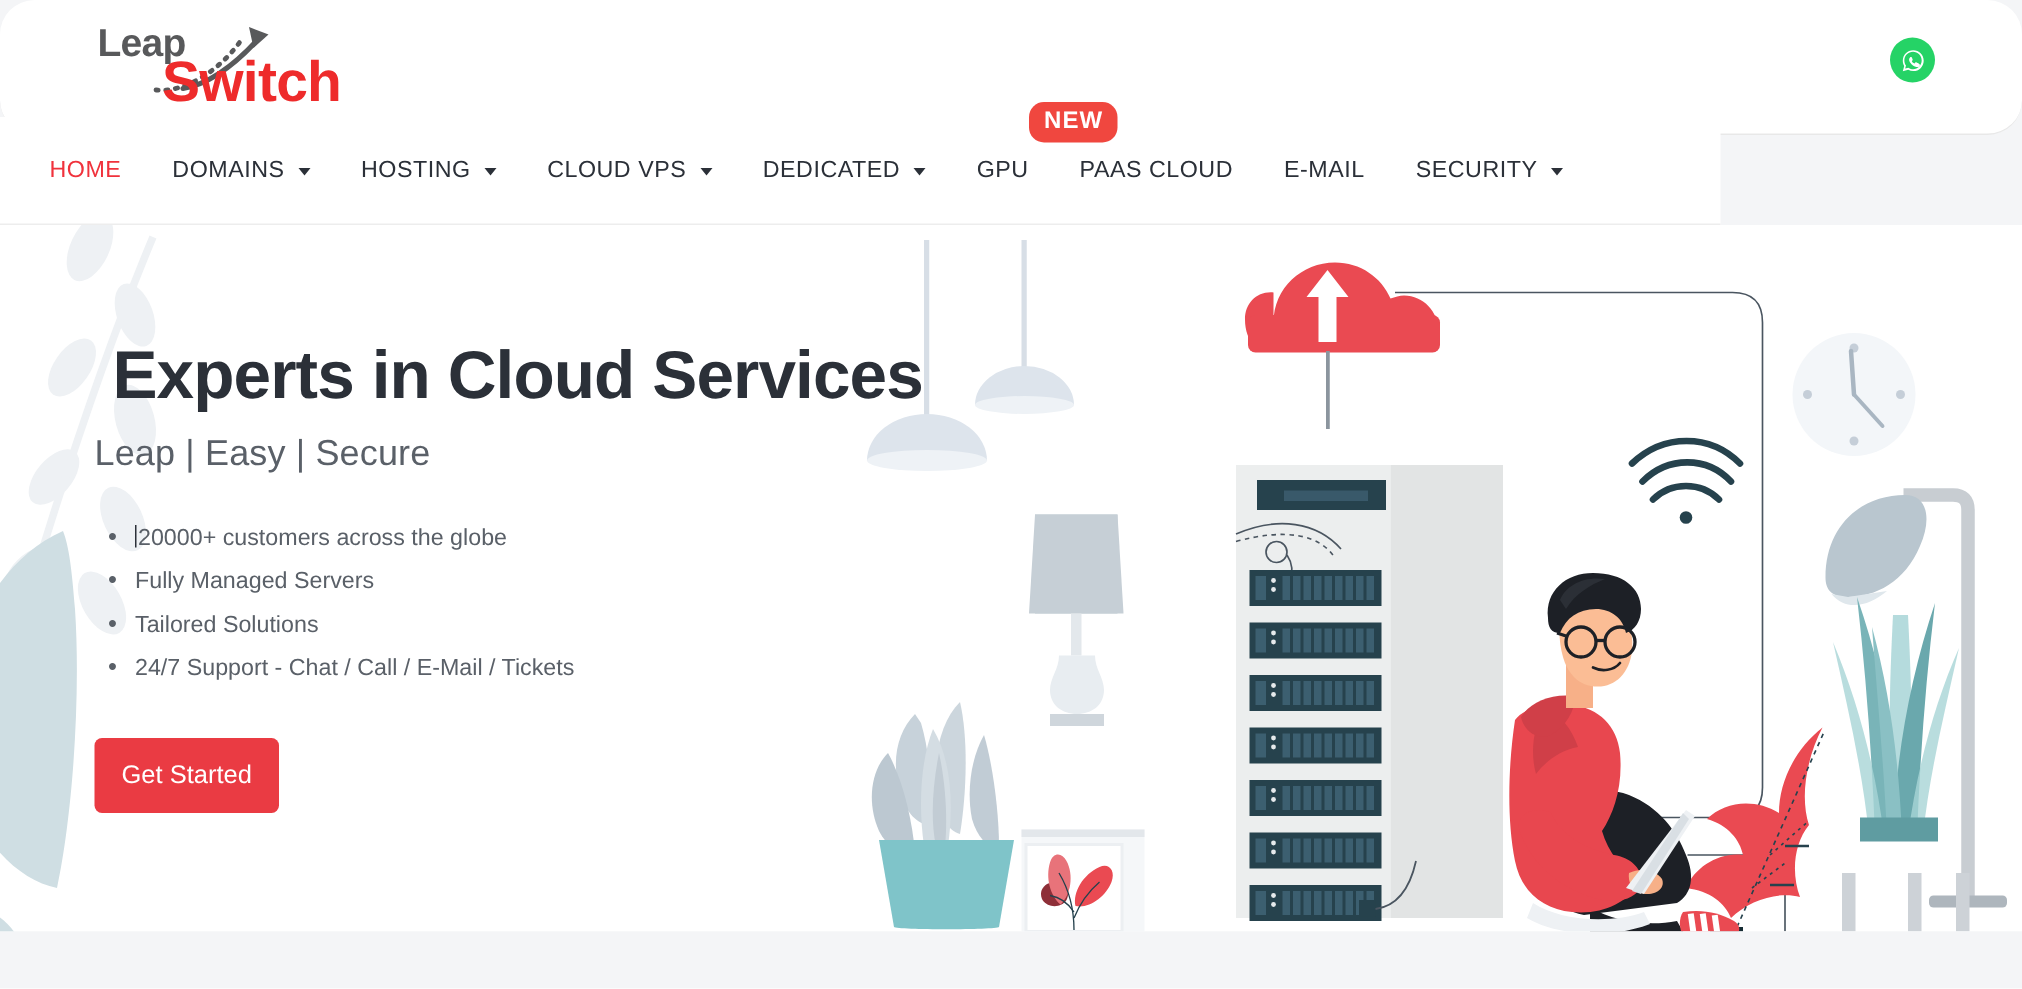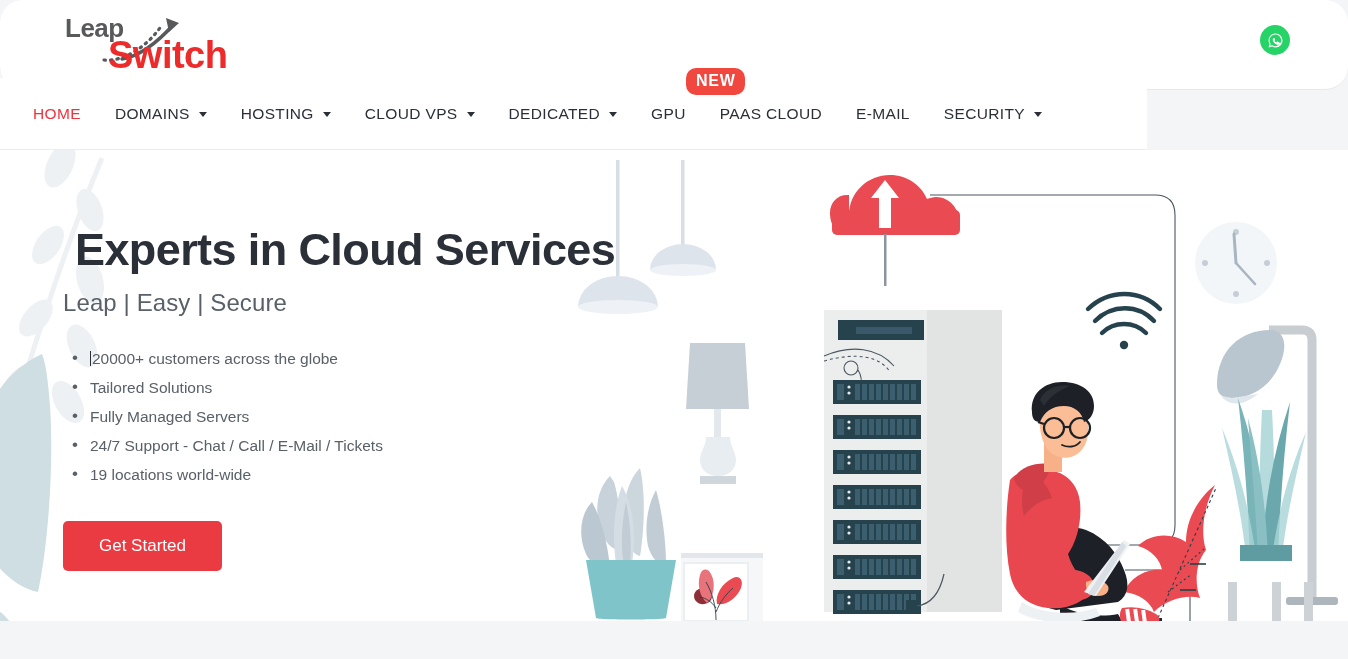--- a/index.html
+++ b/index.html
@@ -92,21 +92,21 @@
     content: "•"; position: absolute; left: 9px; top: -1px;
     font-size: 17px; color: #5a6068;
   }
   .caret-artifact {
     display: inline-block; width: 1px; height: 15px; background: #2b3038;
     vertical-align: -2px; margin-right: 1px;
   }
   .cta {
     margin-top: 32px; background: #ea3b43; color: #fff; border: none;
     font-size: 17px; font-family: "Liberation Sans", sans-serif;
-    padding: 15px 36px; border-radius: 5px; cursor: pointer;
+    padding: 15px 18px; border-radius: 5px; cursor: pointer;
   }
 
   
   .leafbg { position: absolute; left: -36px; top: 196px; opacity: 1; }
   .leafbg2 { position: absolute; left: -10px; top: 0px; }
 
   .art { position: absolute; left: 0; top: 0; width: 1348px; height: 471px; }
 
   
   .bottomstrip {
@@ -658,23 +658,22 @@
         <path d="M626 352 C622 372 620 396 624 414 L630 414 C632 394 630 370 626 352 Z" fill="#c2ccd4"></path>
         <path d="M586 410 L676 410 L666 468 C664 470 598 470 596 468 Z" fill="#7fc4c9"></path>
       </g>
     </svg>
 
     <div class="hero-copy">
       <div class="hero-title">Experts in Cloud Services</div>
       <div class="hero-sub">Leap | Easy | Secure</div>
       <ul class="hero-list">
         <li><span class="caret-artifact"></span><span>20000+ customers across the globe</span></li>
+        <li>Fully Managed Servers</li>
         <li>Tailored Solutions</li>
-        <li>Fully Managed Servers</li>
         <li>24/7 Support - Chat / Call / E-Mail / Tickets</li>
-        <li>19 locations world-wide</li>
       </ul>
       <button class="cta">Get Started</button>
     </div>
   </div>
 
   <div class="bottomstrip"></div>
 </div>
 
 </body></html>

